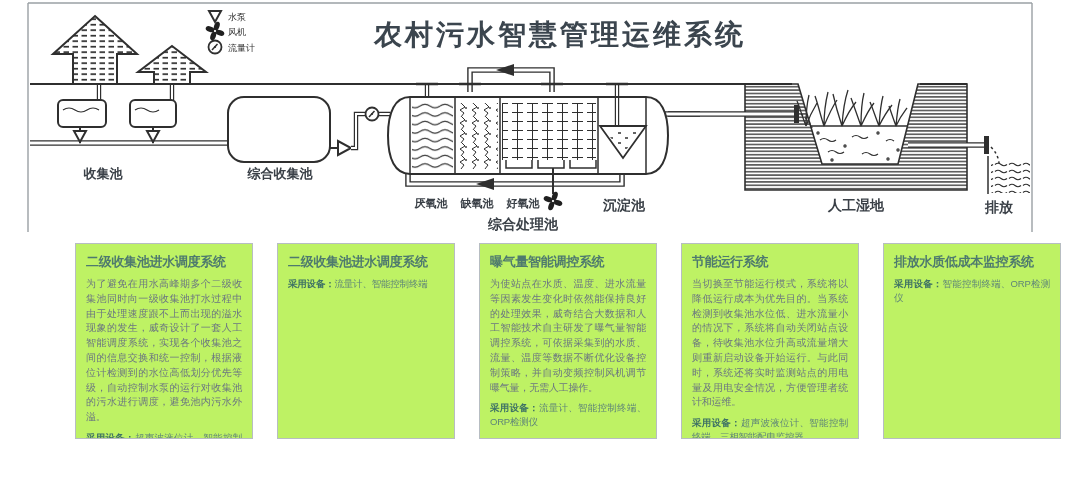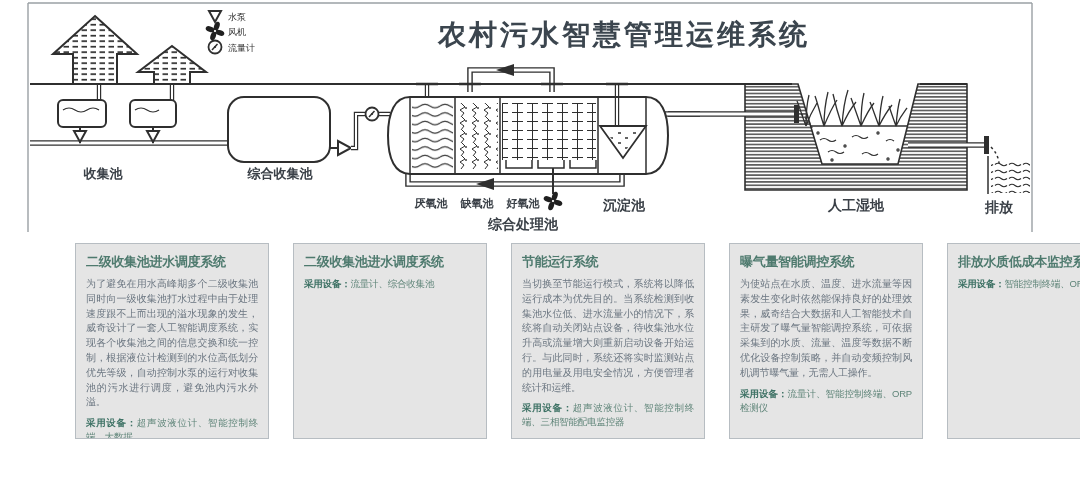--- a/index.html
+++ b/index.html
@@ -19,27 +19,27 @@
   .wh{fill:#ffffff;stroke:#2f2f2f;stroke-width:2}
   .arrow{fill:#2f2f2f}
   .frame{stroke:#9aa0a4;stroke-width:1.4;fill:none}
   .lbl{font-family:"Liberation Sans","DejaVu Sans",sans-serif;font-weight:700;fill:#3a4047}
   .lbl-s{font-size:11px}
   .lbl-m{font-size:13px}
   .lbl-l{font-size:14px}
   .lgd{font-size:9px;font-weight:400;fill:#333}
   
   .main-title{
-    position:absolute;left:310px;top:16px;width:500px;text-align:right;
+    position:absolute;left:310px;top:16px;width:500px;text-align:center;
     font-size:28px;font-weight:800;color:#3b454e;letter-spacing:3px;white-space:nowrap;
   }
   
   .cards{position:absolute;left:75px;top:243px;display:flex;gap:24px;}
   .card{
-    width:194px;height:196px;box-sizing:border-box;background:#e5e5e5;
+    width:178px;height:196px;box-sizing:border-box;background:#bef264;
     border:1px solid #b7bdc2;padding:9px 10px;overflow:hidden;
   }
   .card h3{
     margin:0 0 6px 0;font-size:13px;font-weight:700;color:#4e7a6e;
     white-space:nowrap;letter-spacing:-0.3px;
   }
   .card .body{
     margin:0 0 6px 0;font-size:10px;line-height:1.48;color:#6b7681;
     text-align:justify;letter-spacing:-0.2px;
   }
@@ -248,34 +248,34 @@
   <div class="cards">
 
     <div class="card">
       <h3>二级收集池进水调度系统</h3>
       <p class="body">为了避免在用水高峰期多个二级收集池同时向一级收集池打水过程中由于处理速度跟不上而出现的溢水现象的发生，威奇设计了一套人工智能调度系统，实现各个收集池之间的信息交换和统一控制，根据液位计检测到的水位高低划分优先等级，自动控制水泵的运行对收集池的污水进行调度，避免池内污水外溢。</p>
       <p class="equip"><b>采用设备：</b><span>超声波液位计、智能控制终端、大数据</span></p>
     </div>
 
     <div class="card">
       <h3>二级收集池进水调度系统</h3>
-      <p class="equip"><b>采用设备：</b><span>流量计、综合收集池</span></p>
+      <p class="equip"><b>采用设备：</b><span>流量计、智能控制终端</span></p>
+    </div>
+
+    <div class="card">
+      <h3>曝气量智能调控系统</h3>
+      <p class="body">为使站点在水质、温度、进水流量等因素发生变化时依然能保持良好的处理效果，威奇结合大数据和人工智能技术自主研发了曝气量智能调控系统，可依据采集到的水质、流量、温度等数据不断优化设备控制策略，并自动变频控制风机调节曝气量，无需人工操作。</p>
+      <p class="equip"><b>采用设备：</b><span>流量计、智能控制终端、ORP检测仪</span></p>
     </div>
 
     <div class="card">
       <h3>节能运行系统</h3>
       <p class="body">当切换至节能运行模式，系统将以降低运行成本为优先目的。当系统检测到收集池水位低、进水流量小的情况下，系统将自动关闭站点设备，待收集池水位升高或流量增大则重新启动设备开始运行。与此同时，系统还将实时监测站点的用电量及用电安全情况，方便管理者统计和运维。</p>
       <p class="equip"><b>采用设备：</b><span>超声波液位计、智能控制终端、三相智能配电监控器</span></p>
     </div>
 
     <div class="card">
-      <h3>曝气量智能调控系统</h3>
-      <p class="body">为使站点在水质、温度、进水流量等因素发生变化时依然能保持良好的处理效果，威奇结合大数据和人工智能技术自主研发了曝气量智能调控系统，可依据采集到的水质、流量、温度等数据不断优化设备控制策略，并自动变频控制风机调节曝气量，无需人工操作。</p>
-      <p class="equip"><b>采用设备：</b><span>流量计、智能控制终端、ORP检测仪</span></p>
-    </div>
-
-    <div class="card">
       <h3>排放水质低成本监控系统</h3>
       <p class="equip"><b>采用设备：</b><span>智能控制终端、ORP检测仪</span></p>
     </div>
 
   </div>
 </div>
 
 </body></html>

